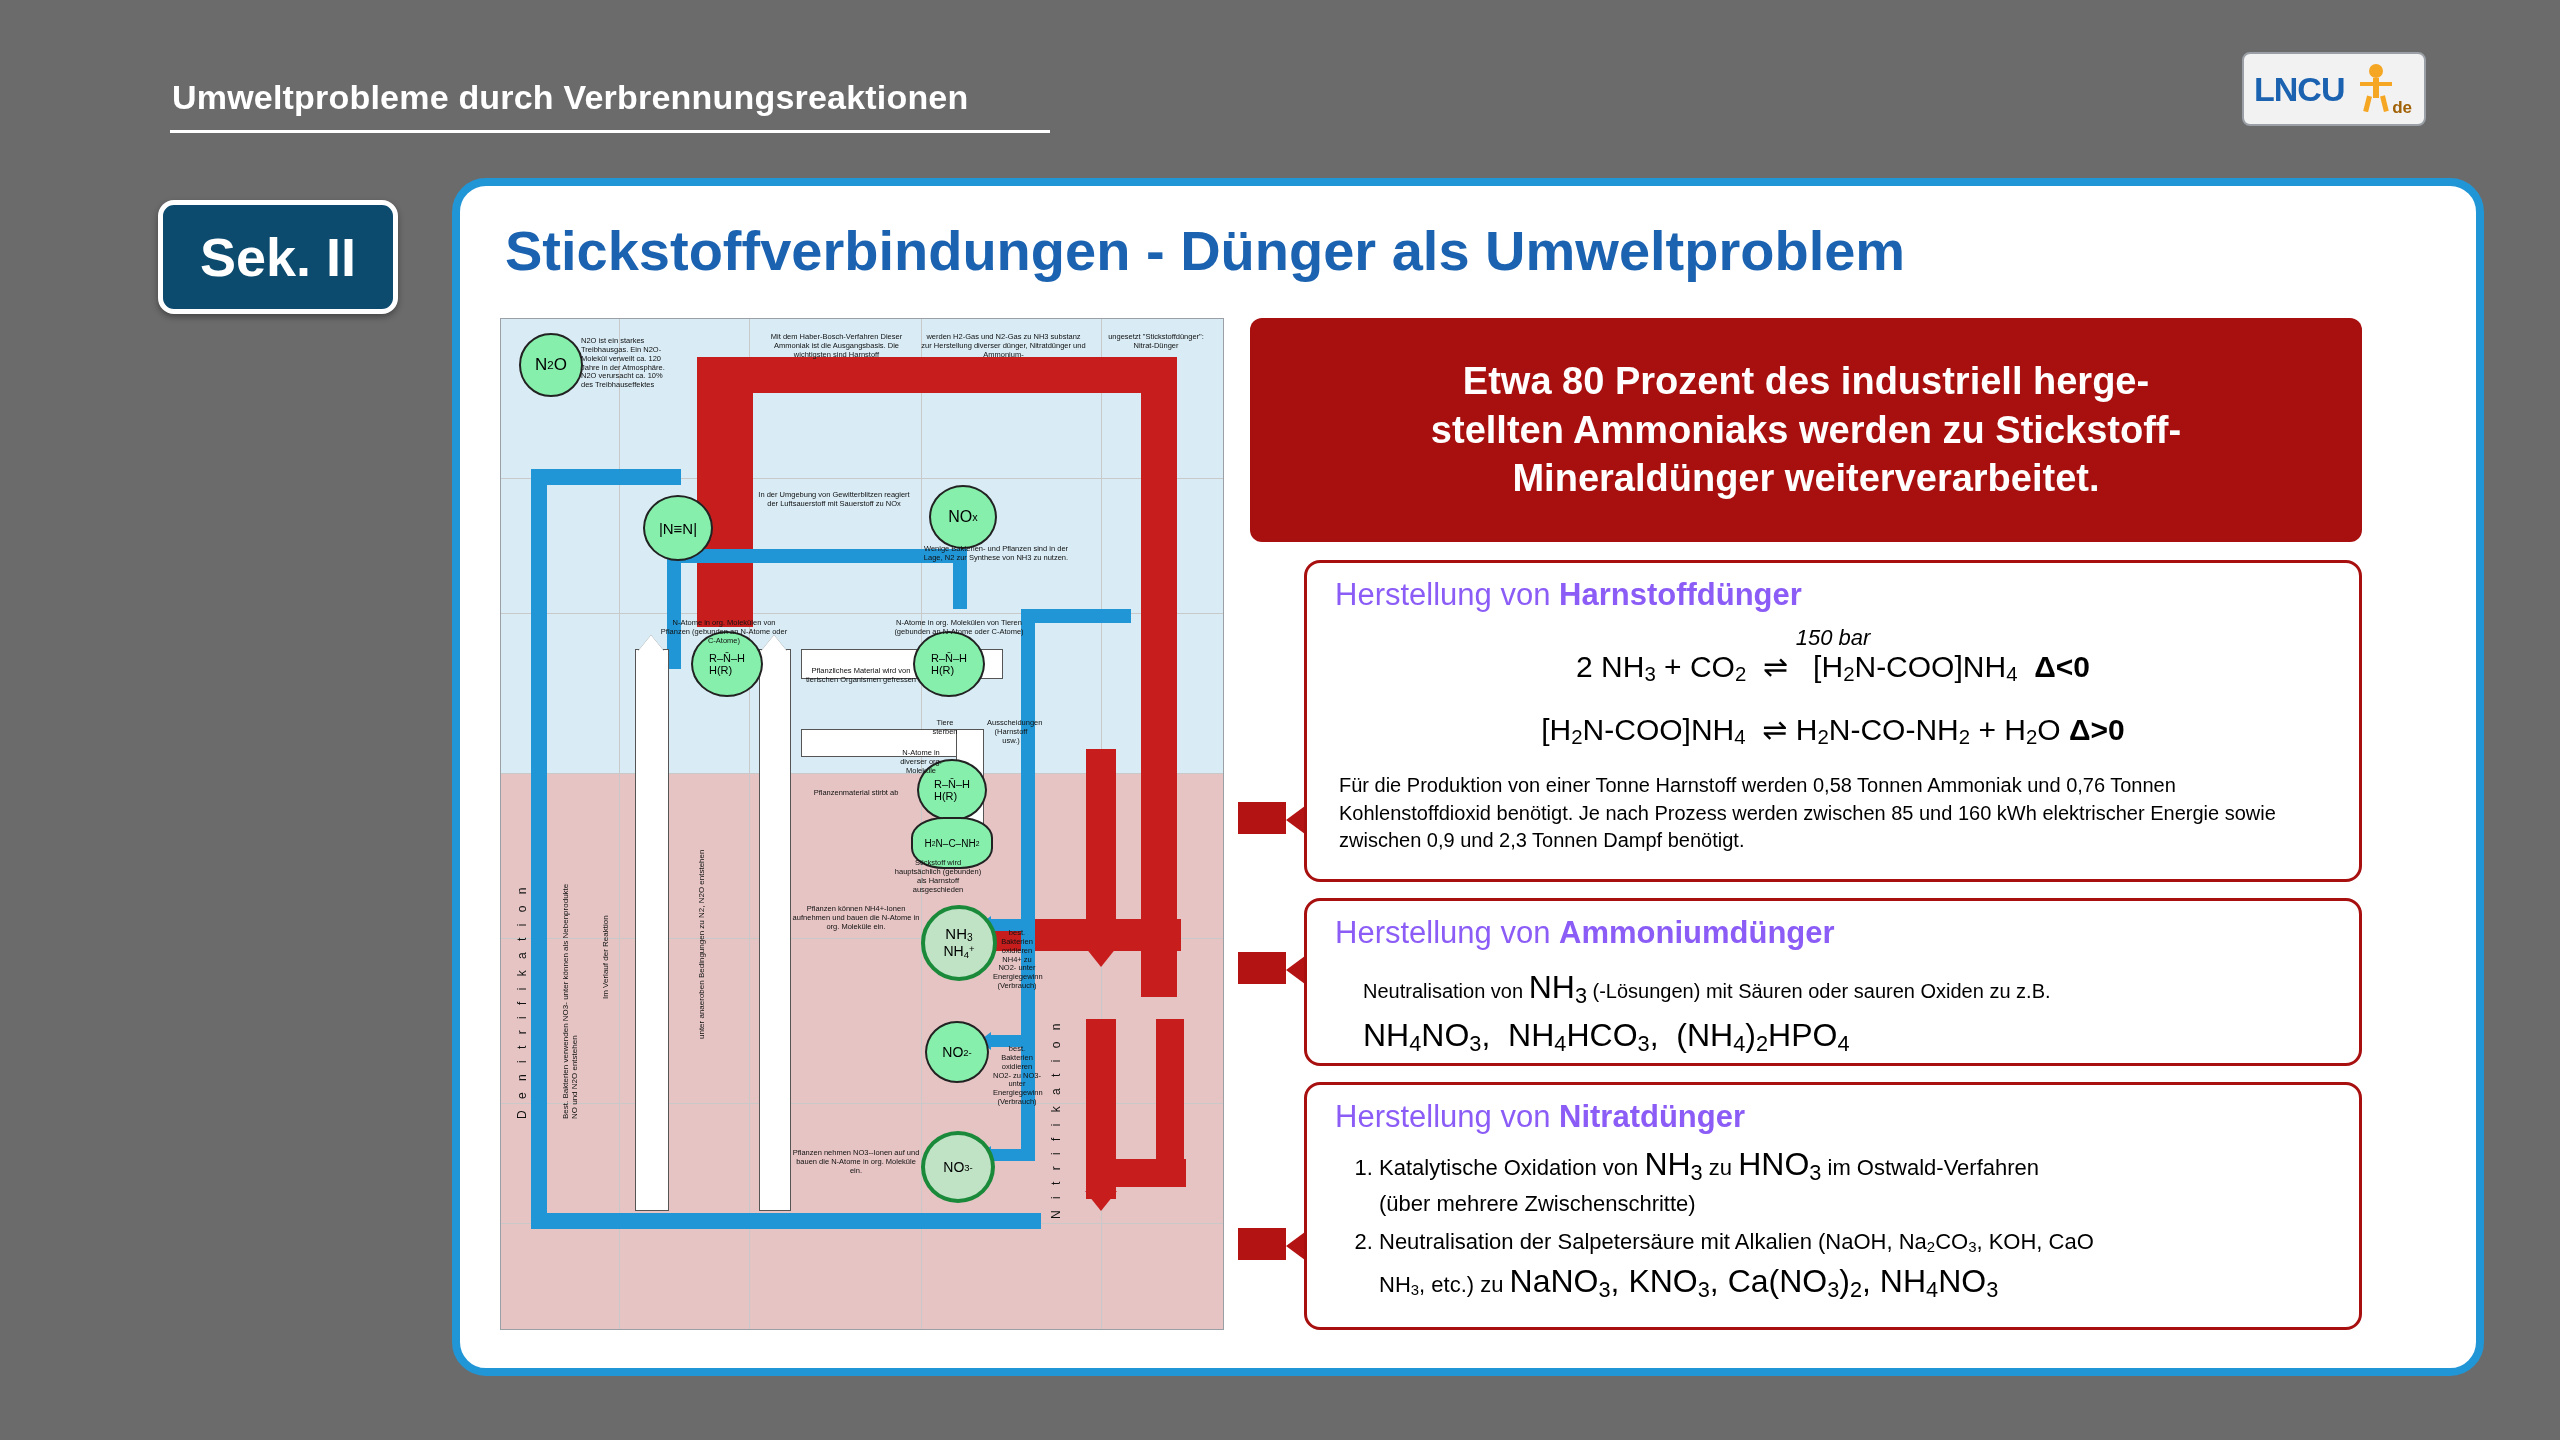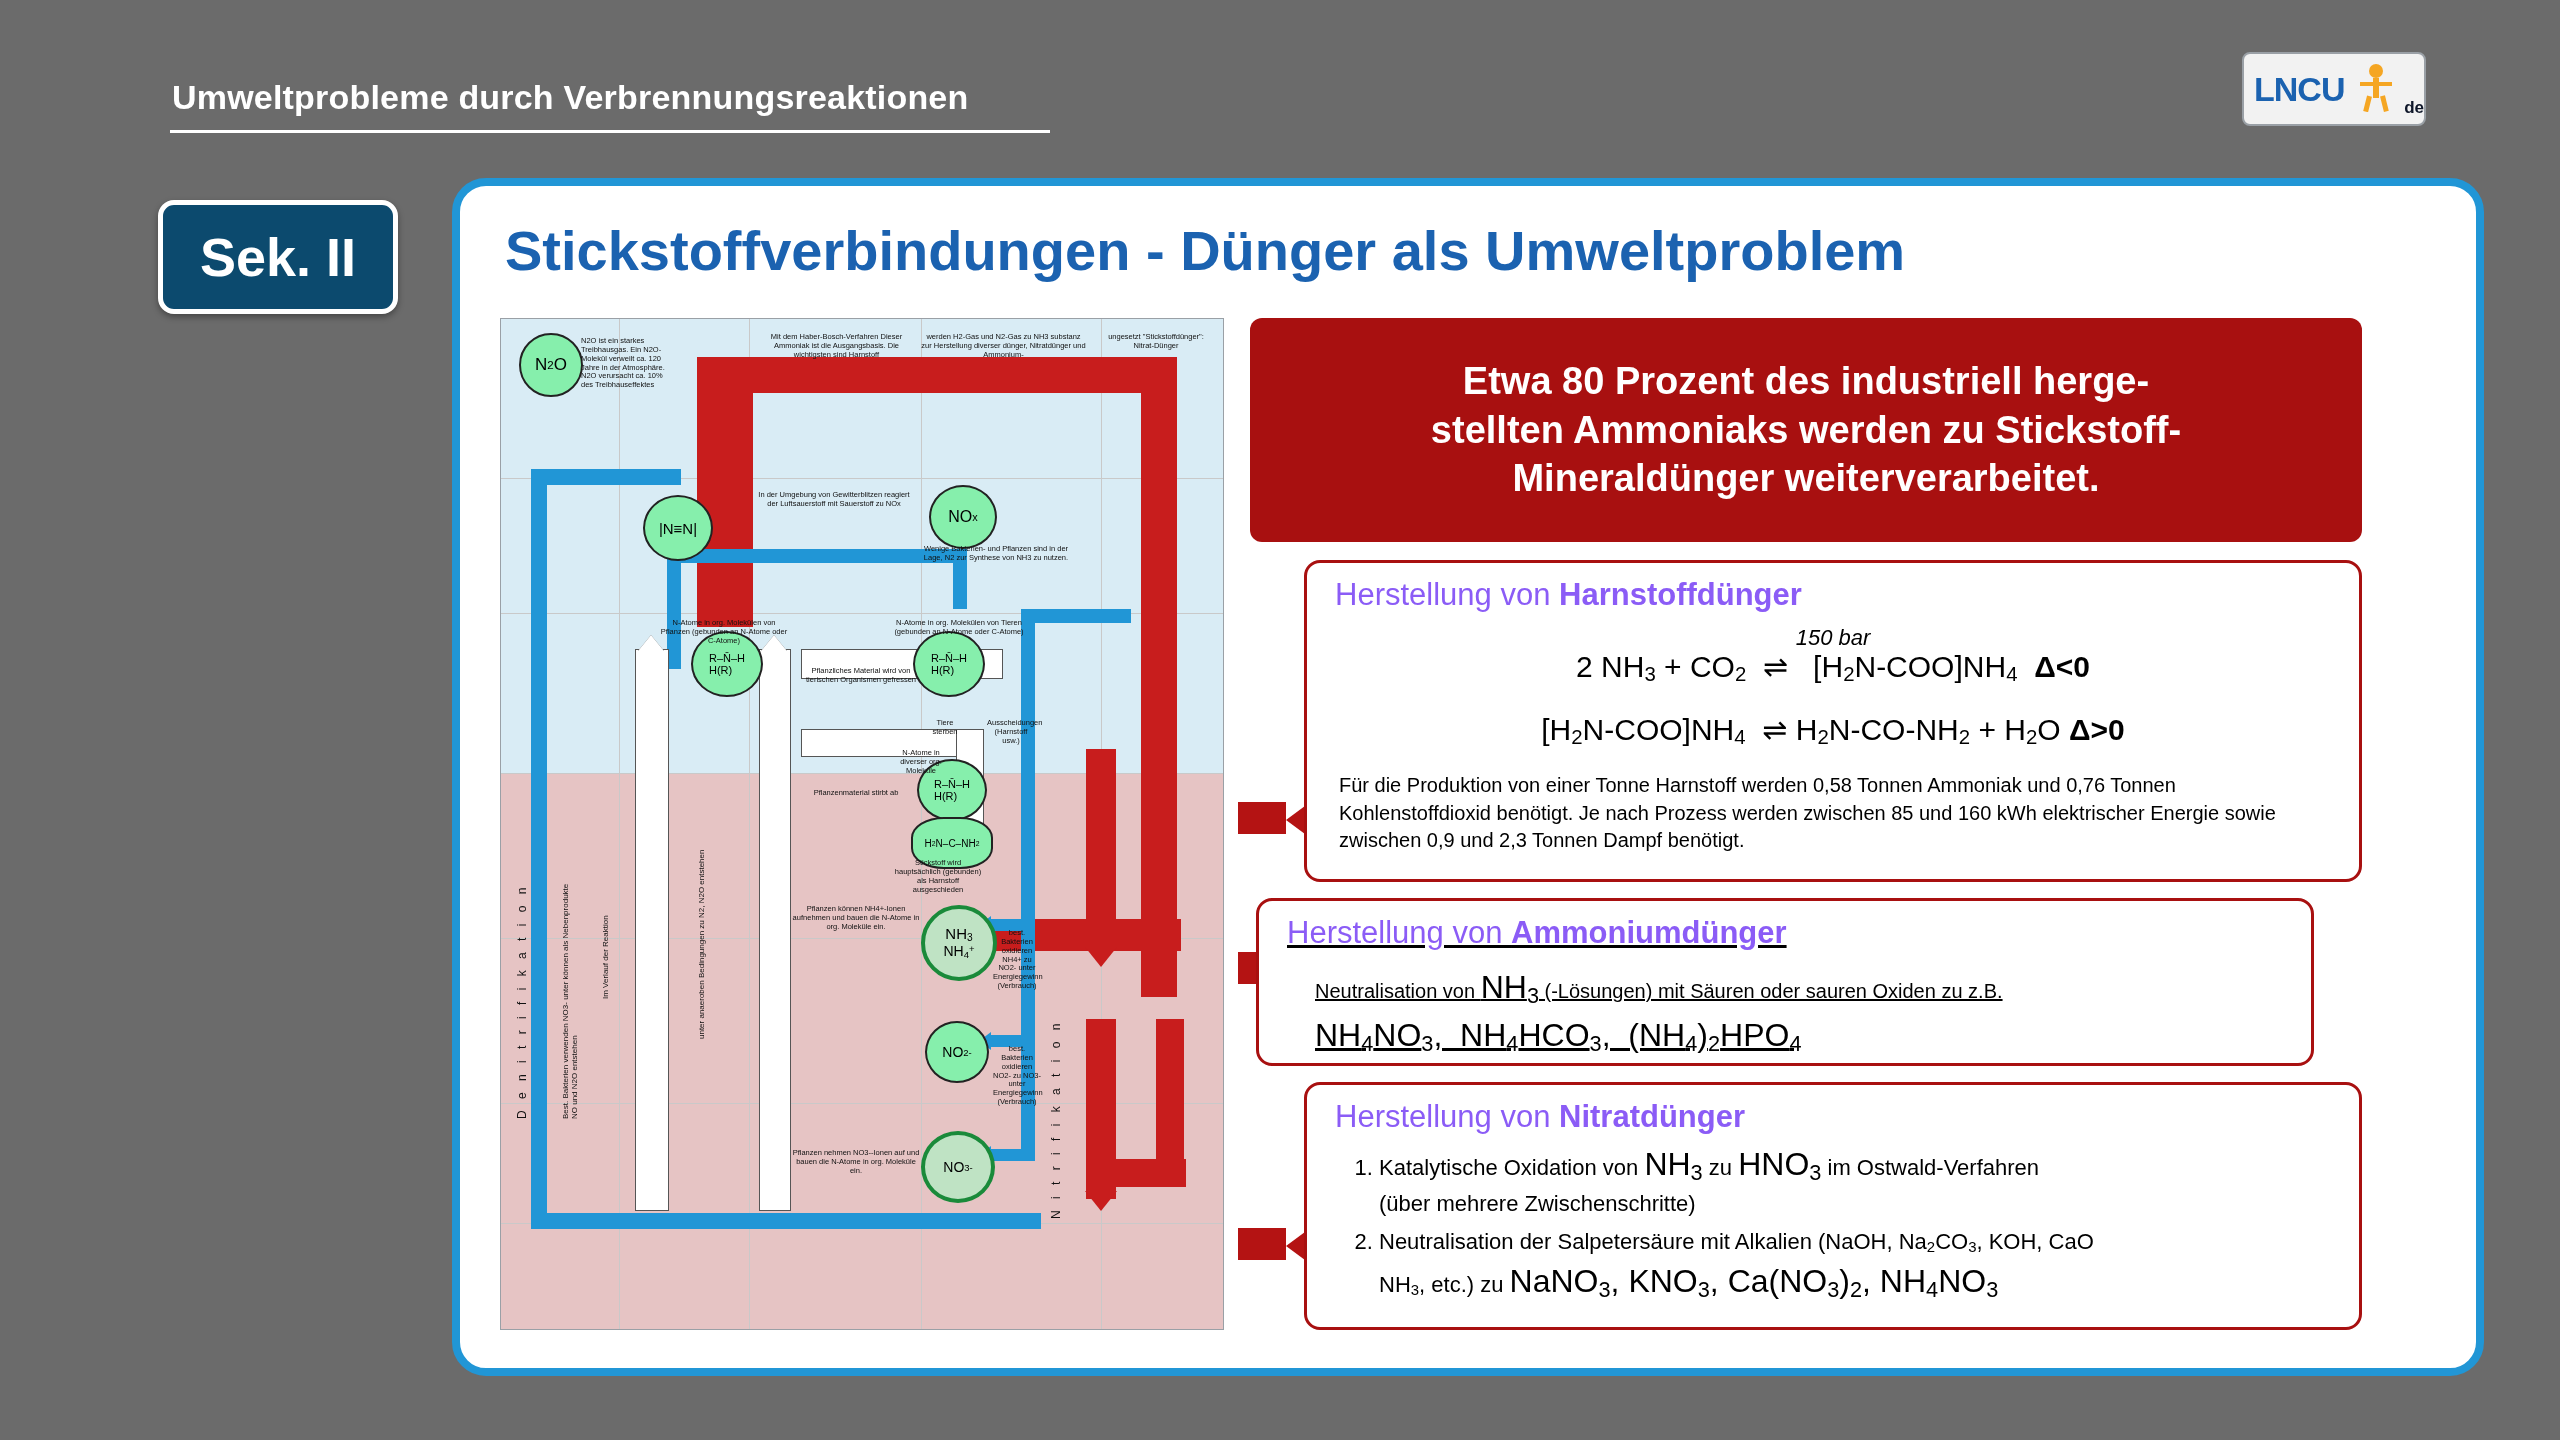--- a/index.html
+++ b/index.html
@@ -46,24 +46,24 @@
   #logo-text {
     position: absolute;
     left: 10px; top: 16px;
     font-size: 34px;
     font-weight: bold;
     color: #1b62b0;
     letter-spacing: -1px;
   }
   #logo-de {
     position: absolute;
-    right: 0; bottom: 6px;
+    right: 12px; bottom: 6px;
     font-size: 17px;
     font-weight: bold;
-    color: #0f172a;
+    color: #a16207;
   }
   #logo-figure {
     position: absolute;
     left: 112px; top: 8px;
     width: 40px; height: 50px;
   }
   
   #card {
     position: absolute;
     left: 452px; top: 178px;
@@ -122,21 +122,21 @@
   }
   
   .infobox {
     position: absolute;
     background: #ffffff;
     border: 3px solid #a81010;
     border-radius: 16px;
     box-sizing: border-box;
   }
   #box-harnstoff { left: 1304px; top: 560px;  width: 1058px; height: 322px; }
-  #box-ammonium  { left: 1256px; top: 898px;  width: 1058px; height: 168px; text-decoration: underline; }
+  #box-ammonium  { left: 1304px; top: 898px;  width: 1058px; height: 168px; }
   #box-nitrat    { left: 1304px; top: 1082px; width: 1058px; height: 248px; }
 
   .box-heading {
     font-size: 31px;
     color: #8b5cf6;
     padding: 14px 12px 0 28px;
   }
   .box-heading b { font-weight: bold; }
   .box-heading .light { font-weight: normal; }
 

